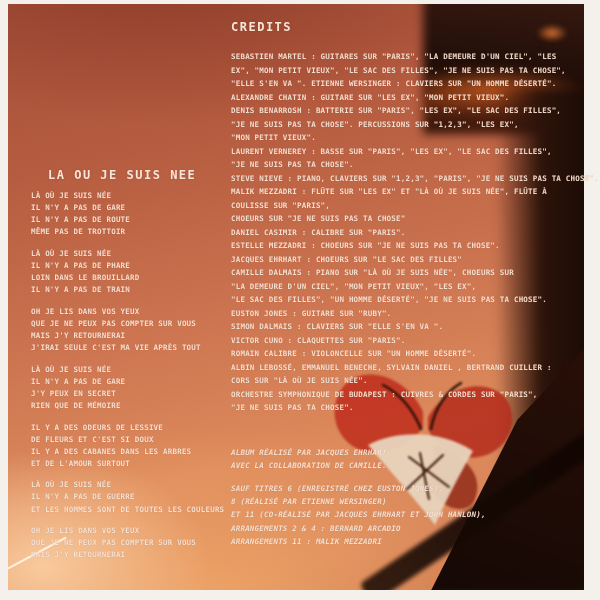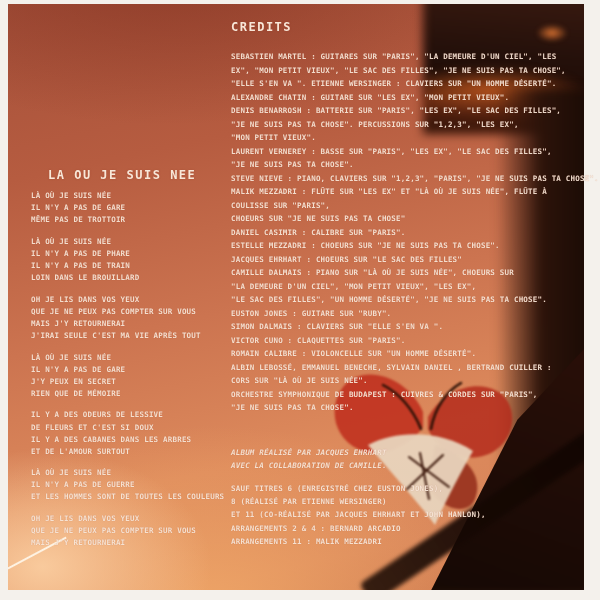--- a/index.html
+++ b/index.html
@@ -67,21 +67,21 @@
   .lyrics-title   { position:absolute; left:48px;  top:168px; }
   .credits-title  { position:absolute; left:231px; top:20px;  }
   .lyrics-body    { position:absolute; left:31px;  top:190px; }
   .stanza { margin:0 0 9.5px 0; }
   .lyrics-body .line { line-height:12.1px; }
   .musicians      { position:absolute; left:231px; top:50px;  }
   .musicians .line{ line-height:13.5px; }
   .production     { position:absolute; left:231px; top:446px; }
   .production .line{ line-height:13.4px;font-style:italic; }
   .notes          { position:absolute; left:231px; top:482px; }
-  .notes .line    { line-height:13.2px; }
+  .notes .line    { line-height:13.2px;font-style:italic; }
 </style>
 </head>
 <body>
 
 <div class="page">
   <div class="photo">
     <div class="bg-layer dark-top-right"></div>
     <div class="bg-layer glow-band"></div>
     <div class="bg-layer glow-spot"></div>
     <div class="bg-layer dark-right-band"></div>
@@ -104,28 +104,29 @@
   </div>
 
   <h2 class="sec-title lyrics-title">LA OU JE SUIS NEE</h2>
 
   <div class="txt-block lyrics-body">
 
   <div class="stanza">
 
     <div class="line">LÀ OÙ JE SUIS NÉE</div>
         <div class="line">IL N'Y A PAS DE GARE</div>
+        <div class="line">IL N'Y A PAS DE ROUTE</div>
         <div class="line">MÊME PAS DE TROTTOIR</div>
       </div>
       <div class="stanza">
 
     <div class="line">LÀ OÙ JE SUIS NÉE</div>
         <div class="line">IL N'Y A PAS DE PHARE</div>
+        <div class="line">LOIN DANS LE BROUILLARD</div>
         <div class="line">IL N'Y A PAS DE TRAIN</div>
-        <div class="line">LOIN DANS LE BROUILLARD</div>
       </div>
       <div class="stanza">
 
     <div class="line">OH JE LIS DANS VOS YEUX</div>
         <div class="line">QUE JE NE PEUX PAS COMPTER SUR VOUS</div>
         <div class="line">MAIS J'Y RETOURNERAI</div>
         <div class="line">J'IRAI SEULE C'EST MA VIE APRÈS TOUT</div>
       </div>
       <div class="stanza">
 

